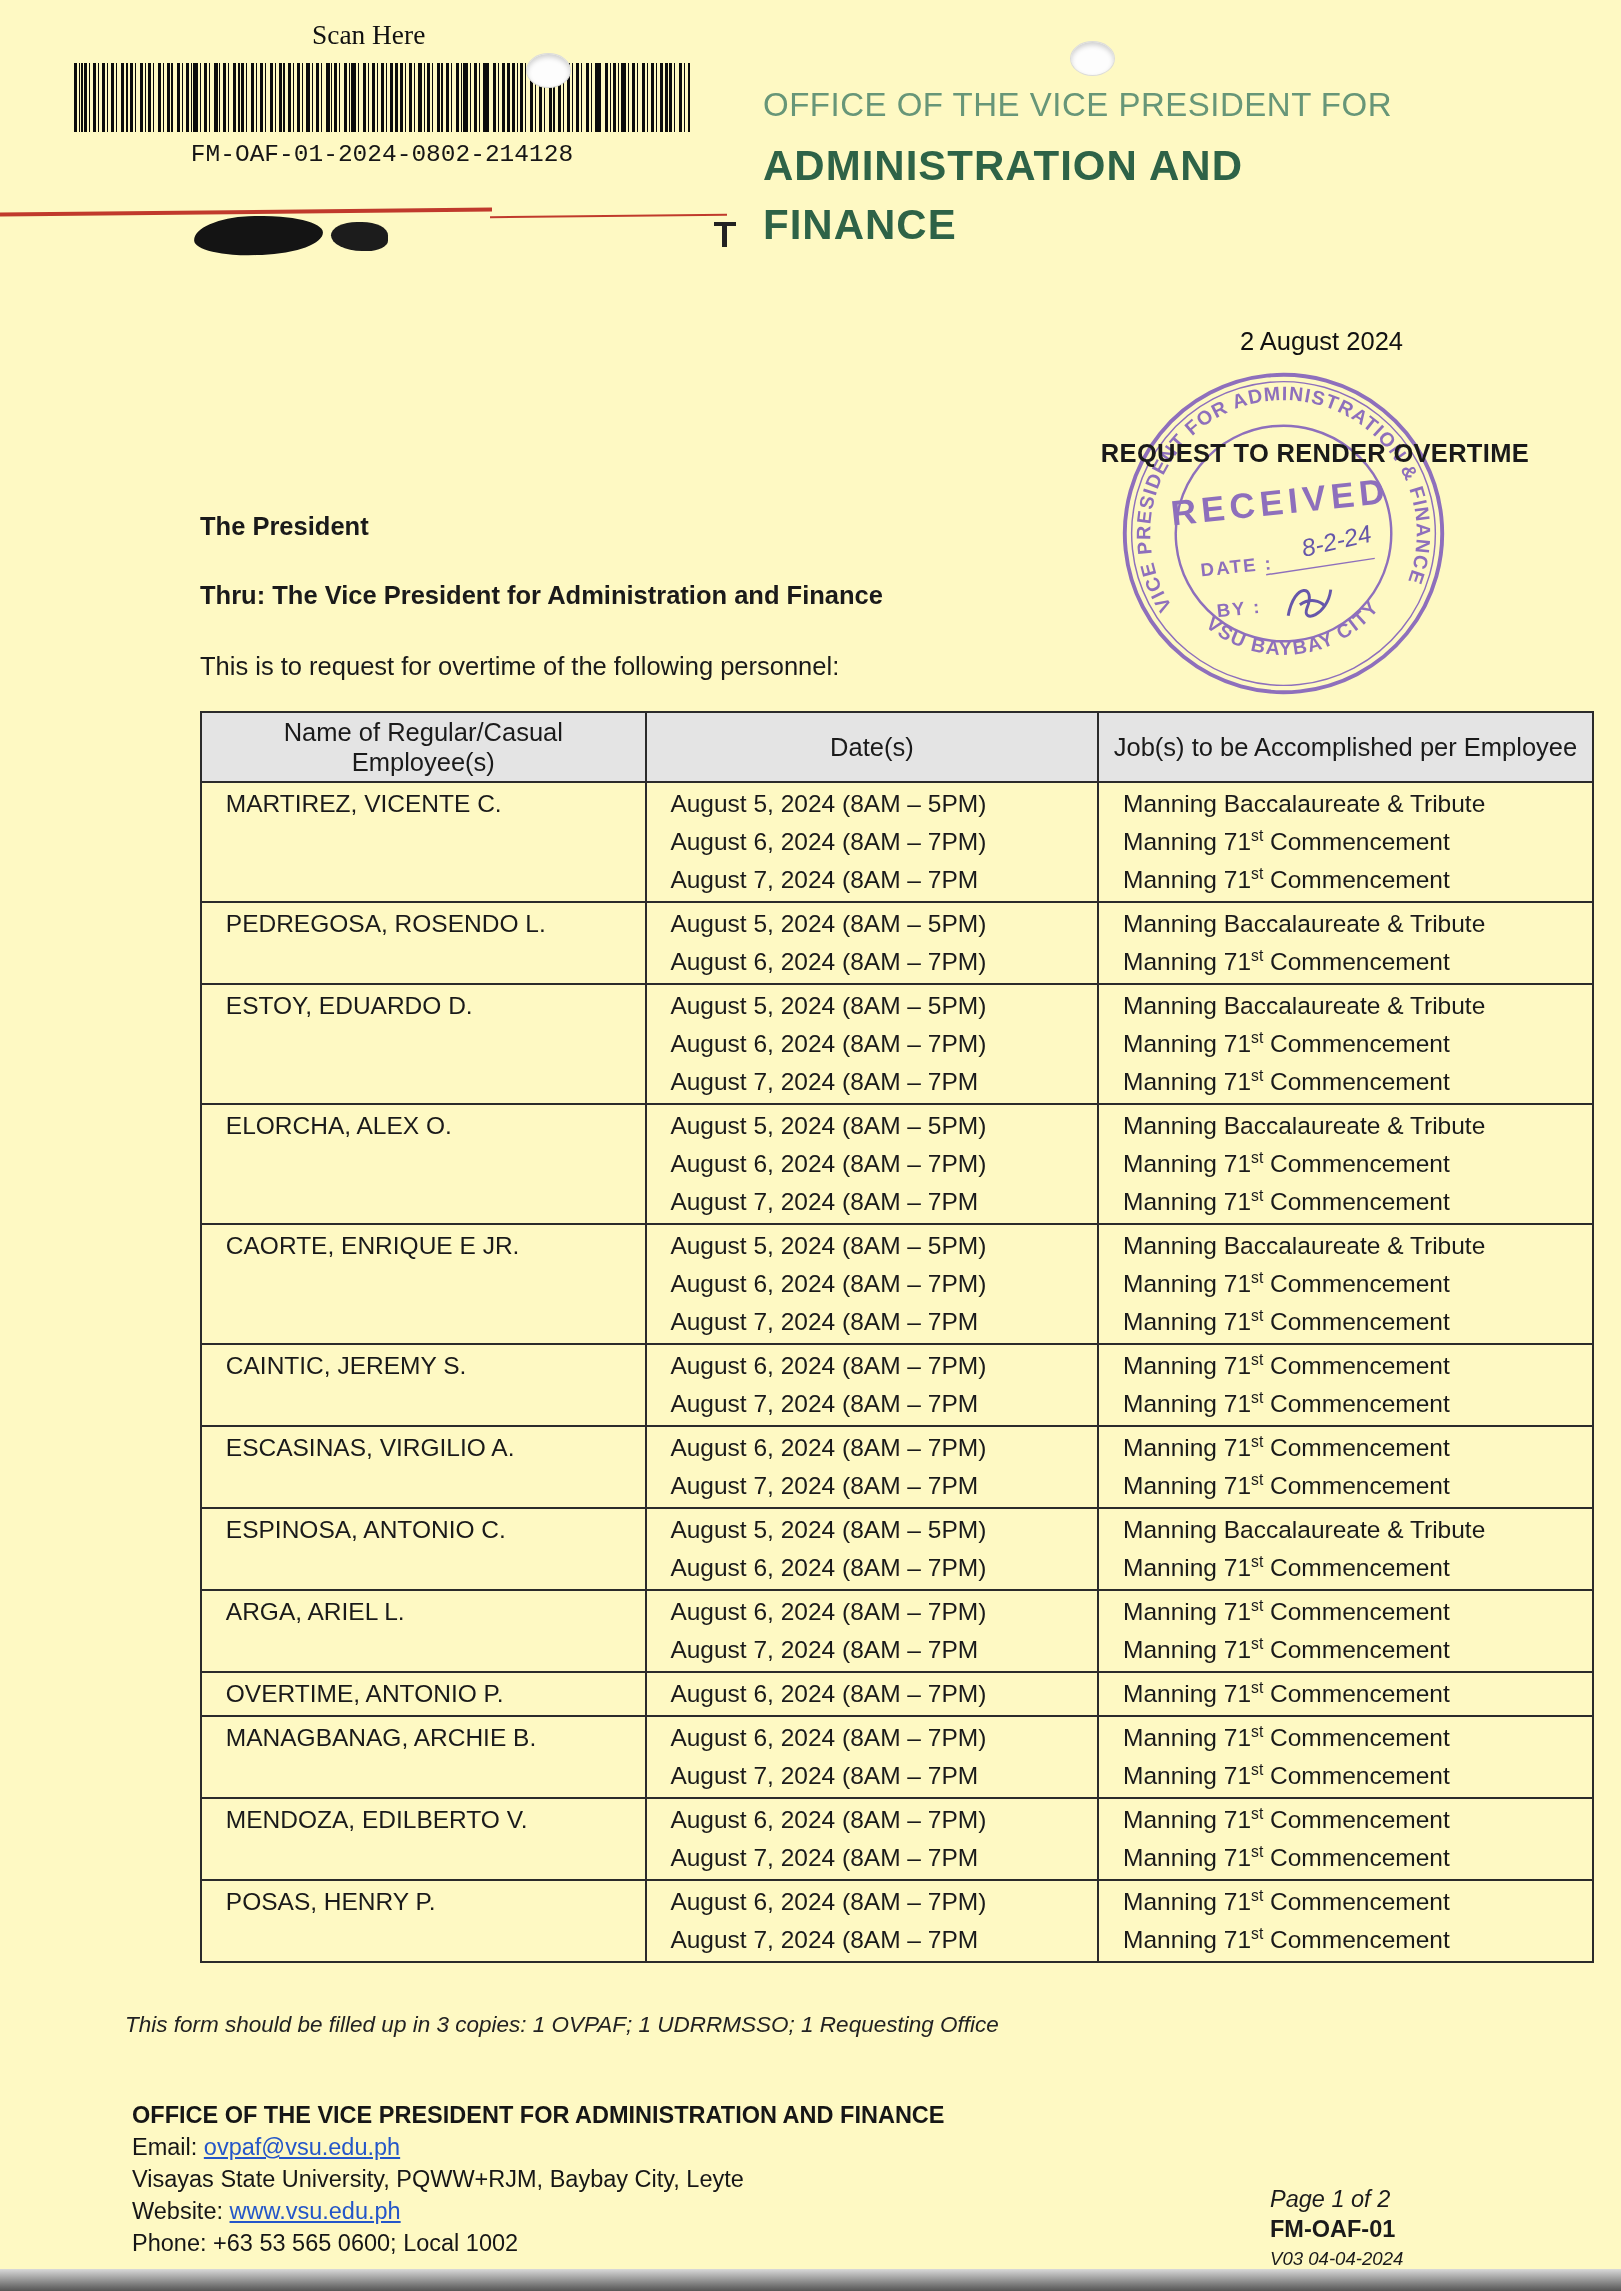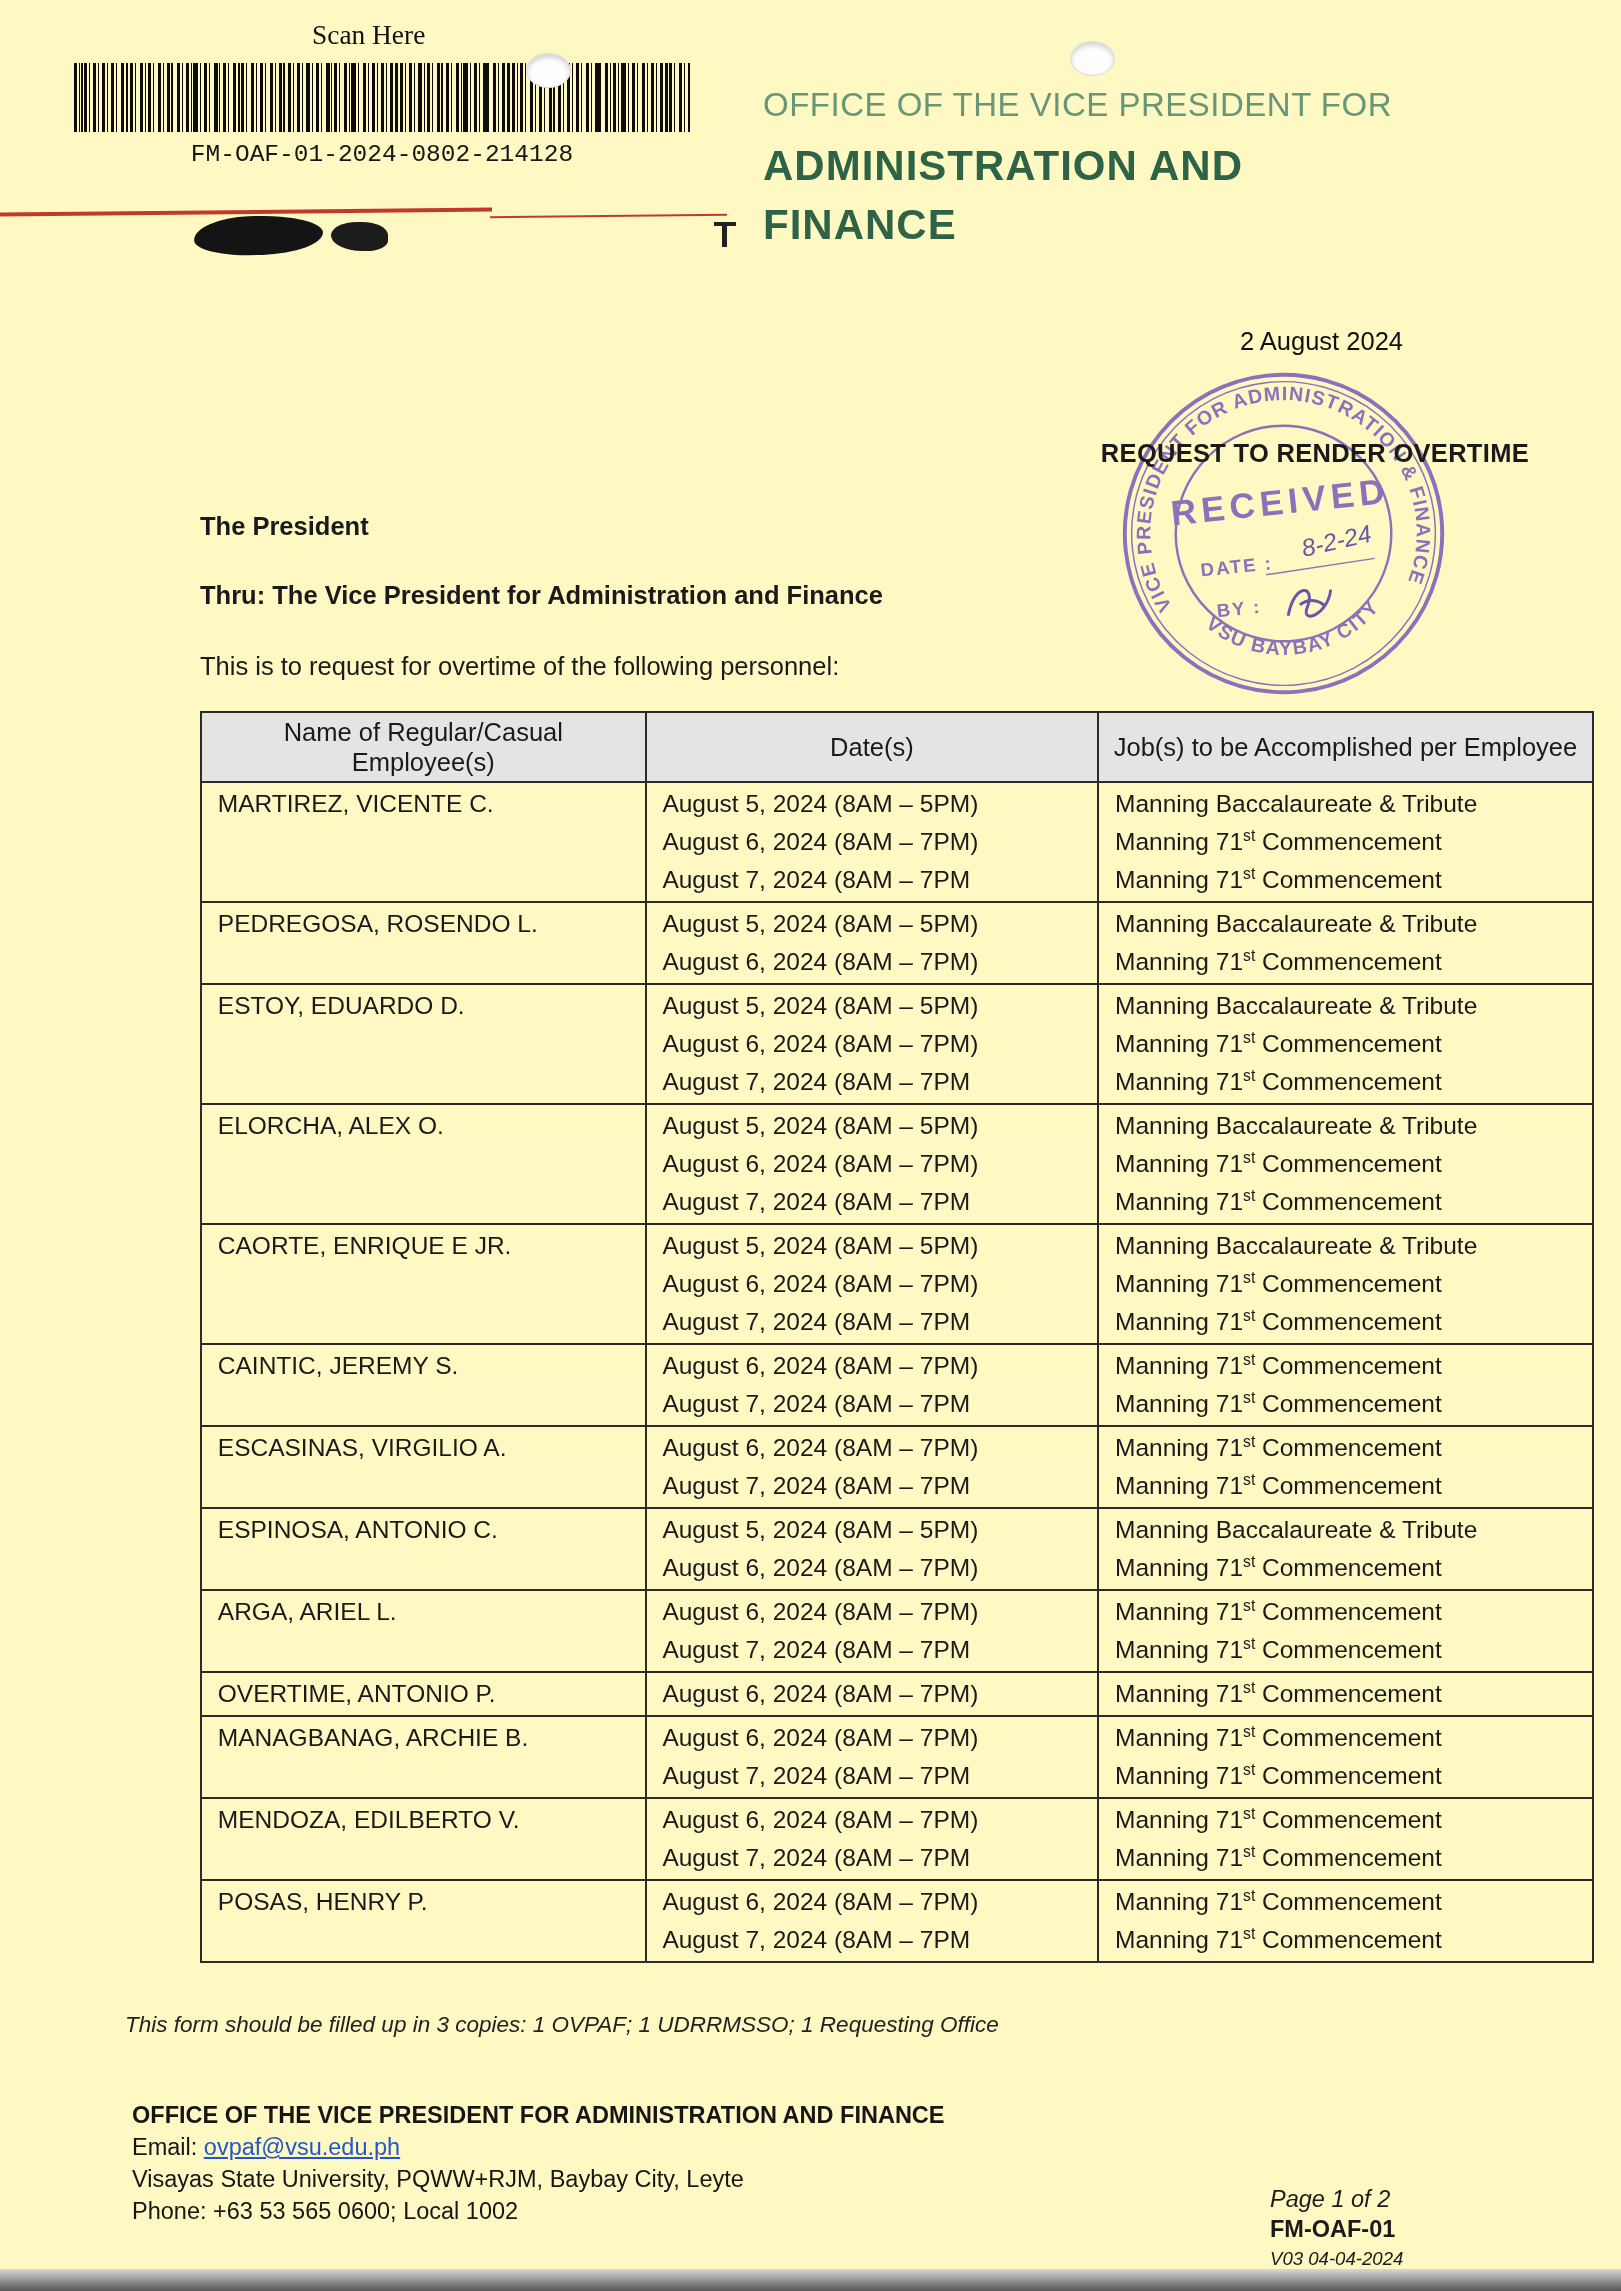--- a/index.html
+++ b/index.html
@@ -57,21 +57,21 @@
   .thru { margin:39px 0 0 75px; font-weight:bold; font-size:25.5px; line-height:30px; }
   .intro { margin:41px 0 0 75px; font-size:25.5px; line-height:30px; }
 
   table.ot { margin:30px 0 0 75px; width:1328px; border-collapse:collapse; table-layout:fixed; }
   table.ot th, table.ot td { border:2px solid #2b2b2b; }
   table.ot th {
     background:#e4e4e4; font-weight:normal; font-size:25.5px; line-height:30px;
     padding:3.9px 9.8px; text-align:center; vertical-align:middle;
   }
   .w-name { width:423px; } .w-date { width:431px; } .w-job { width:473px; }
-  table.ot td { vertical-align:top; padding:2px 4px; }
+  table.ot td { vertical-align:top; padding:2px 12px; }
   .cell-line { line-height:38px; padding:0 11.8px; white-space:nowrap; font-size:24.5px; }
   .cell-line sup { font-size:15.7px; line-height:0; }
 
   .footnote { margin-top:49px; font-style:italic; font-size:22.5px; color:#222; }
 
   
   .footer { position:absolute; left:132px; top:2099px; font-size:23.5px; line-height:32px; color:#161616; }
   .footer-office { font-weight:bold; }
   .footer a { color:#2456c9; }
 
@@ -330,20 +330,21 @@
         </tbody>
     </table>
 
     <div class="footnote">This form should be filled up in 3 copies: 1 OVPAF; 1 UDRRMSSO; 1 Requesting Office</div>
   </div>
 
   <div class="footer">
     <div class="footer-office">OFFICE OF THE VICE PRESIDENT FOR ADMINISTRATION AND FINANCE</div>
     <div><span>Email: </span><a href="#">ovpaf@vsu.edu.ph</a></div>
     <div>Visayas State University, PQWW+RJM, Baybay City, Leyte</div>
+    <div><span>Website: </span><a href="#">www.vsu.edu.ph</a></div>
     <div>Phone: +63 53 565 0600; Local 1002</div>
   </div>
 
   <div class="form-meta">
     <div class="meta-page">Page 1 of 2</div>
     <div class="meta-code">FM-OAF-01</div>
     <div class="meta-version">V03 04-04-2024</div>
     <div class="meta-no"><span class="no-label">No.</span><span>OVPAF-ROT-24-118</span></div>
   </div>
 

